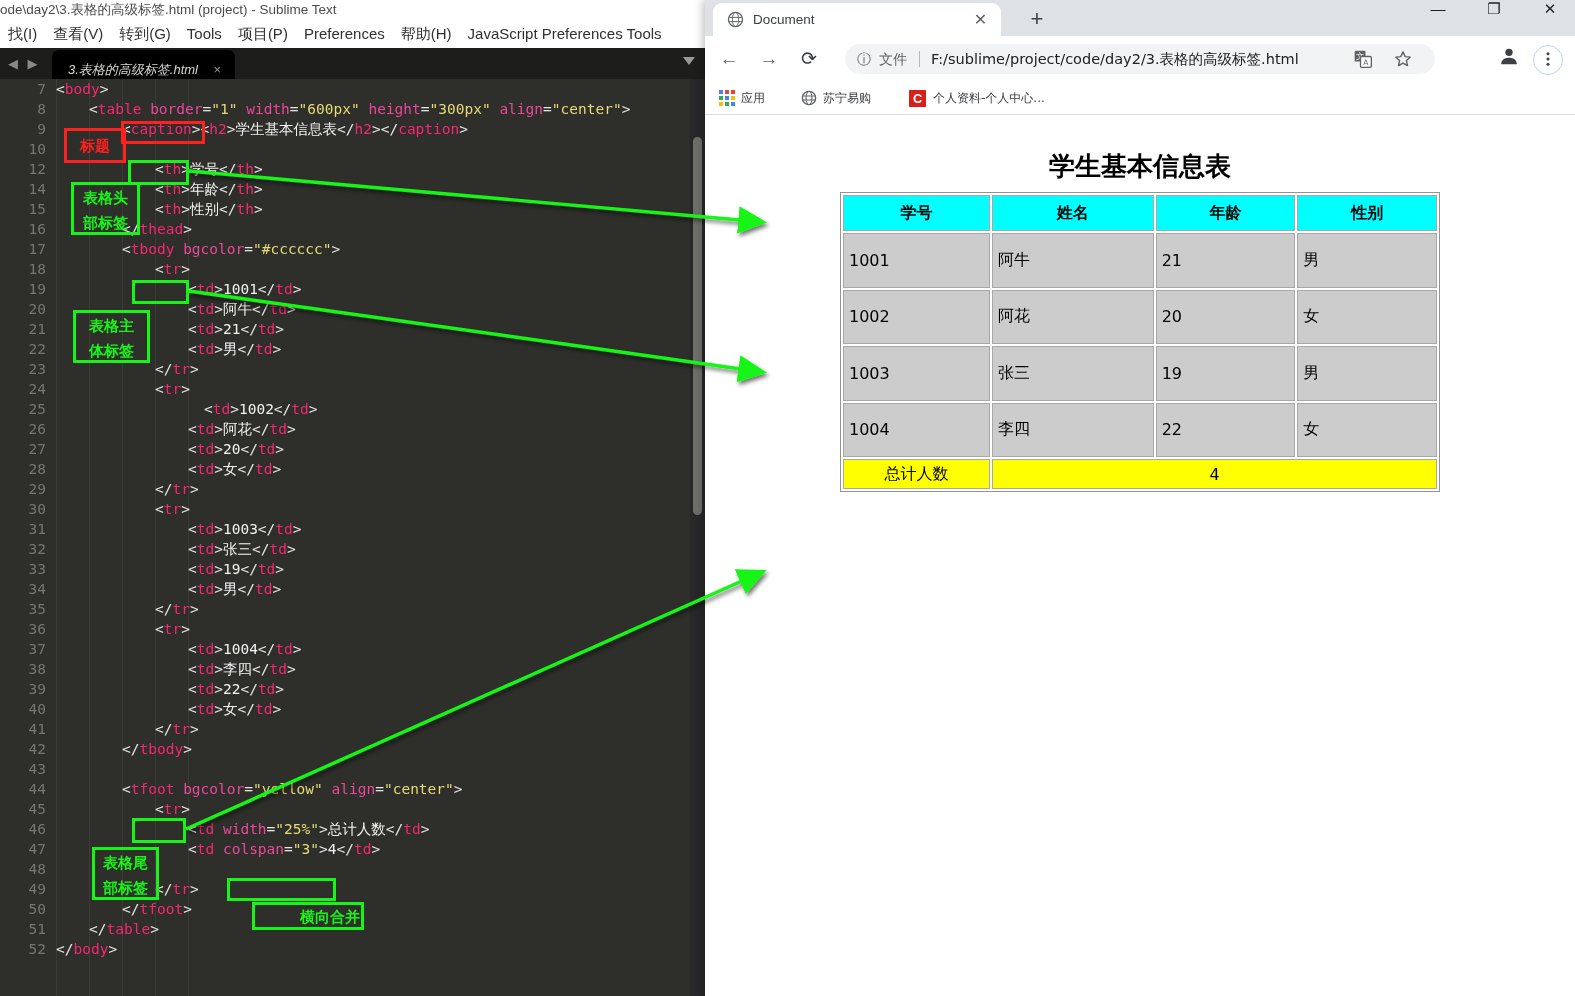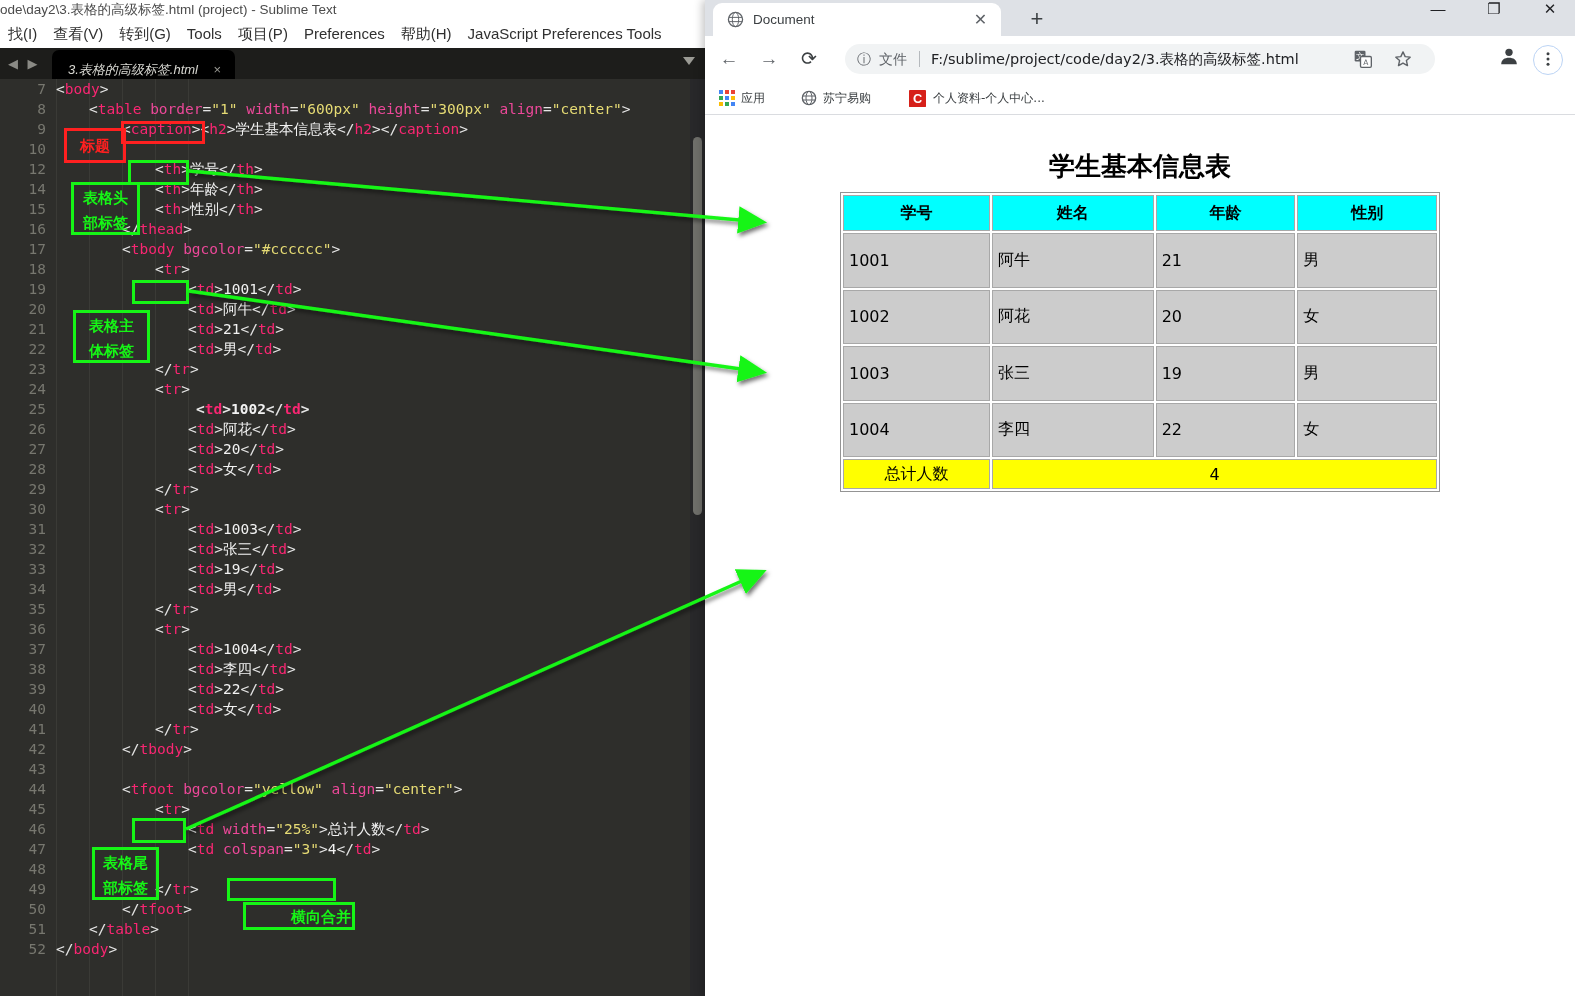--- a/index.html
+++ b/index.html
@@ -345,21 +345,21 @@
           <div class="code-line"><span class="ln">15</span><span class="ctext" style="left: 155px;"><span class="t-brk">&lt;</span><span class="t-tag">th</span><span class="t-brk">&gt;</span><span class="t-txt">性别</span><span class="t-brk">&lt;/</span><span class="t-tag">th</span><span class="t-brk">&gt;</span></span></div>
           <div class="code-line"><span class="ln">16</span><span class="ctext" style="left: 122px;"><span class="t-brk">&lt;/</span><span class="t-tag">thead</span><span class="t-brk">&gt;</span></span></div>
           <div class="code-line"><span class="ln">17</span><span class="ctext" style="left: 122px;"><span class="t-brk">&lt;</span><span class="t-tag">tbody</span><span class="t-txt"> </span><span class="t-attr">bgcolor</span><span class="t-brk">=</span><span class="t-str">"#cccccc"</span><span class="t-brk">&gt;</span></span></div>
           <div class="code-line"><span class="ln">18</span><span class="ctext" style="left: 155px;"><span class="t-brk">&lt;</span><span class="t-tag">tr</span><span class="t-brk">&gt;</span></span></div>
           <div class="code-line"><span class="ln">19</span><span class="ctext" style="left: 188px;"><span class="t-brk">&lt;</span><span class="t-tag">td</span><span class="t-brk">&gt;</span><span class="t-txt">1001</span><span class="t-brk">&lt;/</span><span class="t-tag">td</span><span class="t-brk">&gt;</span></span></div>
           <div class="code-line"><span class="ln">20</span><span class="ctext" style="left: 188px;"><span class="t-brk">&lt;</span><span class="t-tag">td</span><span class="t-brk">&gt;</span><span class="t-txt">阿牛</span><span class="t-brk">&lt;/</span><span class="t-tag">td</span><span class="t-brk">&gt;</span></span></div>
           <div class="code-line"><span class="ln">21</span><span class="ctext" style="left: 188px;"><span class="t-brk">&lt;</span><span class="t-tag">td</span><span class="t-brk">&gt;</span><span class="t-txt">21</span><span class="t-brk">&lt;/</span><span class="t-tag">td</span><span class="t-brk">&gt;</span></span></div>
           <div class="code-line"><span class="ln">22</span><span class="ctext" style="left: 188px;"><span class="t-brk">&lt;</span><span class="t-tag">td</span><span class="t-brk">&gt;</span><span class="t-txt">男</span><span class="t-brk">&lt;/</span><span class="t-tag">td</span><span class="t-brk">&gt;</span></span></div>
           <div class="code-line"><span class="ln">23</span><span class="ctext" style="left: 155px;"><span class="t-brk">&lt;/</span><span class="t-tag">tr</span><span class="t-brk">&gt;</span></span></div>
           <div class="code-line"><span class="ln">24</span><span class="ctext" style="left: 155px;"><span class="t-brk">&lt;</span><span class="t-tag">tr</span><span class="t-brk">&gt;</span></span></div>
-          <div class="code-line"><span class="ln">25</span><span class="ctext" style="left: 196px; font-weight: bold;"><span class="t-brk">&lt;</span><span class="t-tag">td</span><span class="t-brk">&gt;</span><span class="t-txt">1002</span><span class="t-brk">&lt;/</span><span class="t-tag">td</span><span class="t-brk">&gt;</span></span></div>
+          <div class="code-line"><span class="ln">25</span><span class="ctext" style="left: 204px;"><span class="t-brk">&lt;</span><span class="t-tag">td</span><span class="t-brk">&gt;</span><span class="t-txt">1002</span><span class="t-brk">&lt;/</span><span class="t-tag">td</span><span class="t-brk">&gt;</span></span></div>
           <div class="code-line"><span class="ln">26</span><span class="ctext" style="left: 188px;"><span class="t-brk">&lt;</span><span class="t-tag">td</span><span class="t-brk">&gt;</span><span class="t-txt">阿花</span><span class="t-brk">&lt;/</span><span class="t-tag">td</span><span class="t-brk">&gt;</span></span></div>
           <div class="code-line"><span class="ln">27</span><span class="ctext" style="left: 188px;"><span class="t-brk">&lt;</span><span class="t-tag">td</span><span class="t-brk">&gt;</span><span class="t-txt">20</span><span class="t-brk">&lt;/</span><span class="t-tag">td</span><span class="t-brk">&gt;</span></span></div>
           <div class="code-line"><span class="ln">28</span><span class="ctext" style="left: 188px;"><span class="t-brk">&lt;</span><span class="t-tag">td</span><span class="t-brk">&gt;</span><span class="t-txt">女</span><span class="t-brk">&lt;/</span><span class="t-tag">td</span><span class="t-brk">&gt;</span></span></div>
           <div class="code-line"><span class="ln">29</span><span class="ctext" style="left: 155px;"><span class="t-brk">&lt;/</span><span class="t-tag">tr</span><span class="t-brk">&gt;</span></span></div>
           <div class="code-line"><span class="ln">30</span><span class="ctext" style="left: 155px;"><span class="t-brk">&lt;</span><span class="t-tag">tr</span><span class="t-brk">&gt;</span></span></div>
           <div class="code-line"><span class="ln">31</span><span class="ctext" style="left: 188px;"><span class="t-brk">&lt;</span><span class="t-tag">td</span><span class="t-brk">&gt;</span><span class="t-txt">1003</span><span class="t-brk">&lt;/</span><span class="t-tag">td</span><span class="t-brk">&gt;</span></span></div>
           <div class="code-line"><span class="ln">32</span><span class="ctext" style="left: 188px;"><span class="t-brk">&lt;</span><span class="t-tag">td</span><span class="t-brk">&gt;</span><span class="t-txt">张三</span><span class="t-brk">&lt;/</span><span class="t-tag">td</span><span class="t-brk">&gt;</span></span></div>
           <div class="code-line"><span class="ln">33</span><span class="ctext" style="left: 188px;"><span class="t-brk">&lt;</span><span class="t-tag">td</span><span class="t-brk">&gt;</span><span class="t-txt">19</span><span class="t-brk">&lt;/</span><span class="t-tag">td</span><span class="t-brk">&gt;</span></span></div>
           <div class="code-line"><span class="ln">34</span><span class="ctext" style="left: 188px;"><span class="t-brk">&lt;</span><span class="t-tag">td</span><span class="t-brk">&gt;</span><span class="t-txt">男</span><span class="t-brk">&lt;/</span><span class="t-tag">td</span><span class="t-brk">&gt;</span></span></div>
           <div class="code-line"><span class="ln">35</span><span class="ctext" style="left: 155px;"><span class="t-brk">&lt;/</span><span class="t-tag">tr</span><span class="t-brk">&gt;</span></span></div>
@@ -392,21 +392,21 @@
     <div class="anno hl green" style="left:132px; top:818px; width:54px; height:25px;"></div>
     <div class="anno hl green" style="left:227px; top:878px; width:109px; height:23px;"></div>
 
     <div class="anno" style="left:64px; top:128px; width:62px; height:35px; line-height:31px;">标题</div>
     <div class="anno green" style="left:71px; top:182px; width:69px; height:53px; line-height:25px; padding-top:1px;">表格头
 部标签</div>
     <div class="anno green" style="left:73px; top:310px; width:77px; height:53px; line-height:25px; padding-top:1px;">表格主
 体标签</div>
     <div class="anno green" style="left:92px; top:847px; width:67px; height:53px; line-height:25px; padding-top:1px;">表格尾
 部标签</div>
-    <div class="anno green" style="left:243px; top:902px; width:112px; height:28px; line-height:25px;padding-left:44px;">横向合并</div>
+    <div class="anno green" style="left:252px; top:902px; width:112px; height:28px; line-height:25px;padding-left:44px;">横向合并</div>
   </div>
 
   <div id="chrome">
 
     <div class="cr-tabstrip">
       <div class="cr-tab">
         <span class="cr-tab-favicon">
           <svg width="17" height="17" viewBox="0 0 24 24">
             <circle cx="12" cy="12" r="10" fill="none" stroke="#5f6368" stroke-width="1.8"></circle>
             <ellipse cx="12" cy="12" rx="4.5" ry="10" fill="none" stroke="#5f6368" stroke-width="1.4"></ellipse>

